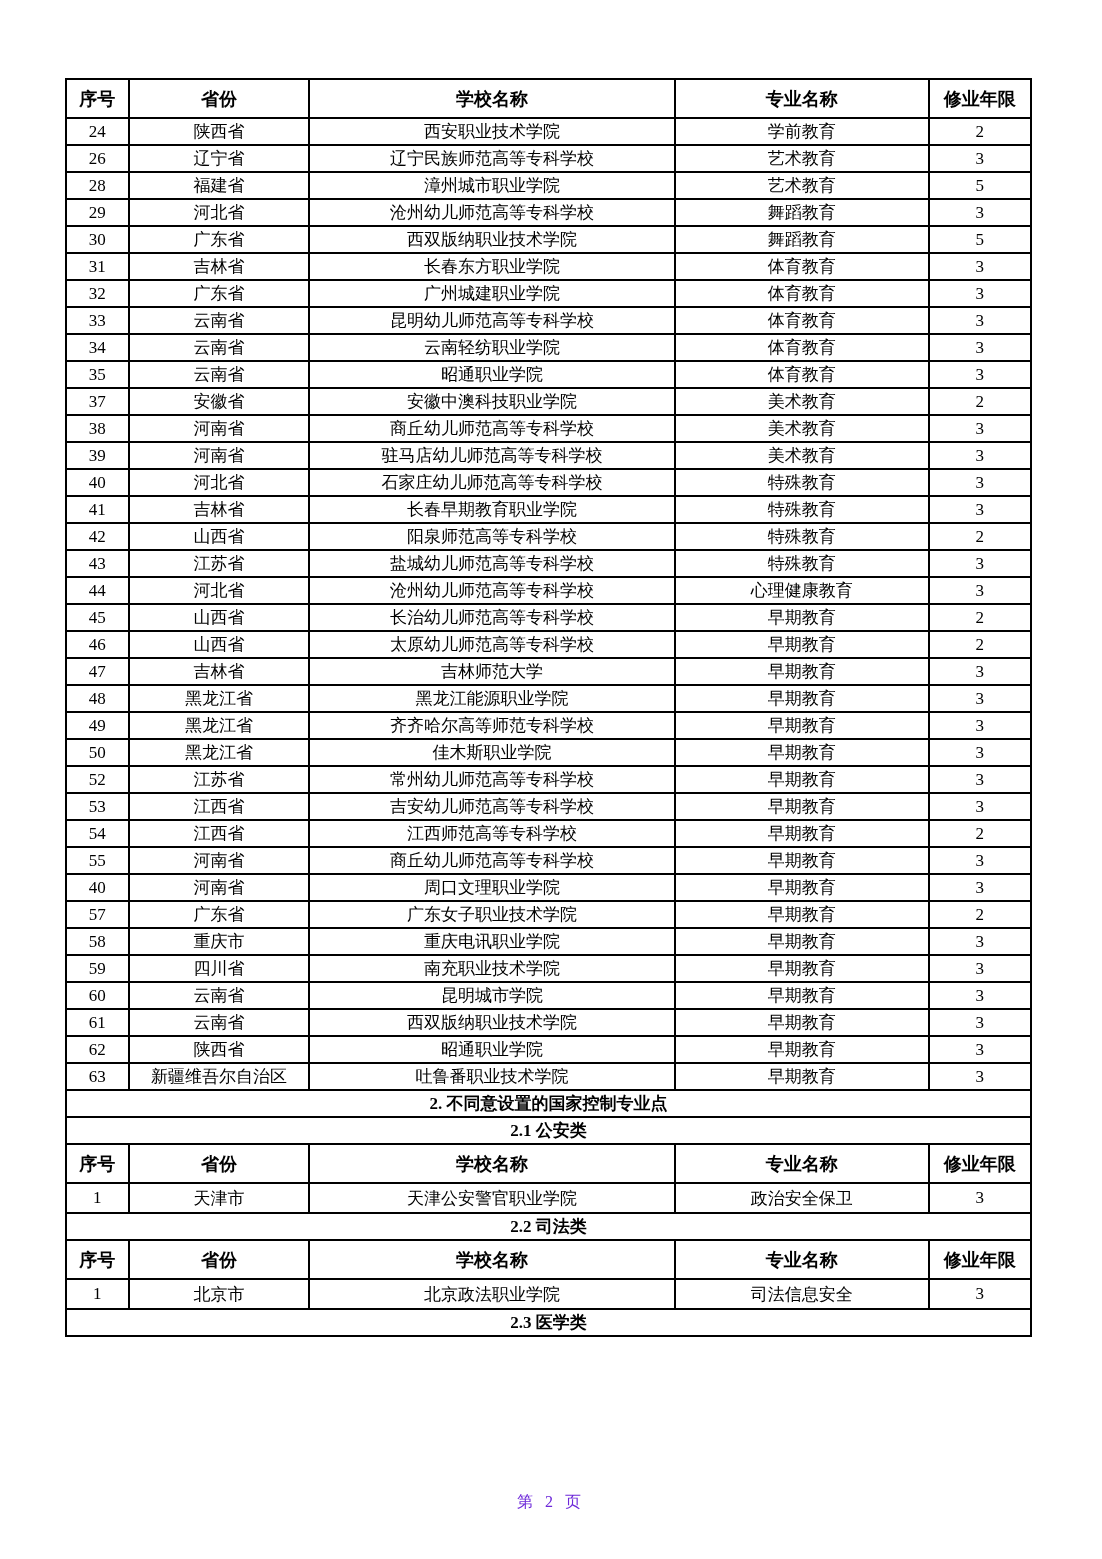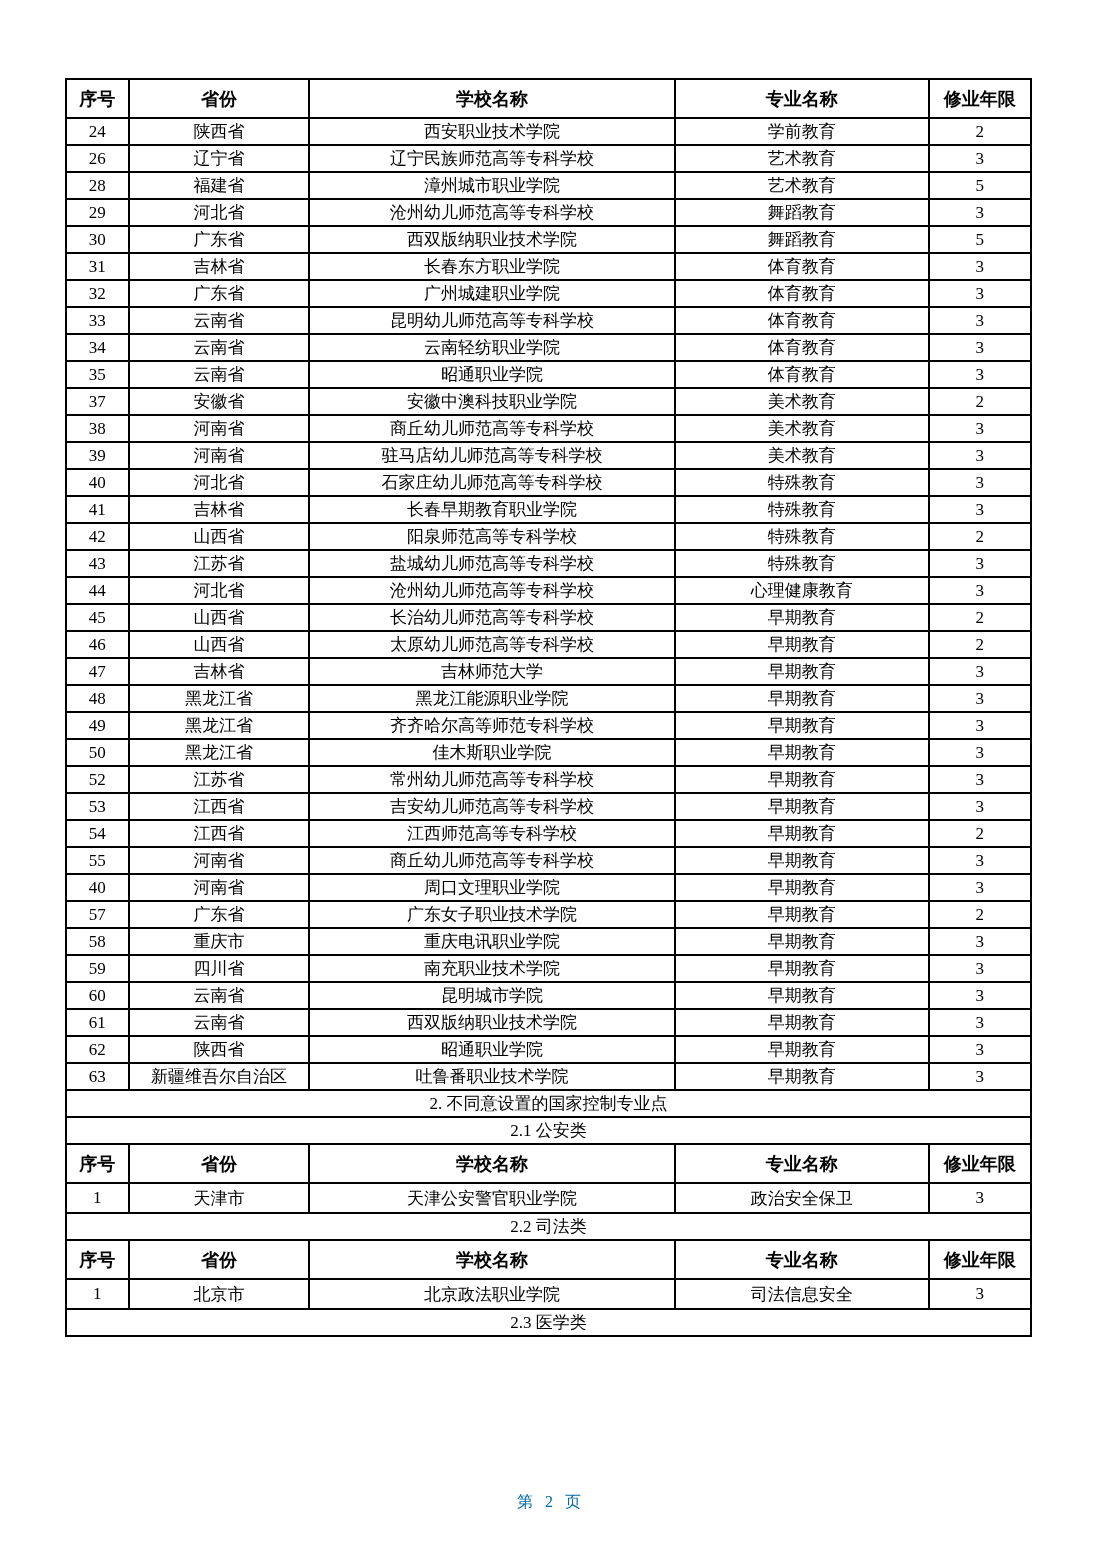--- a/index.html
+++ b/index.html
@@ -48,36 +48,36 @@
     font-size: 17px;
     text-align: center;
     height: 22px;
     padding: 1px 2px;
   }
   
   tbody.sub-rows td { height: 26px; }
   
   td.heading-cell {
     font-family: "Liberation Sans", "DejaVu Sans", sans-serif;
-    font-weight: normal;
+    font-weight: bold;
     text-align: left;
     padding: 0 0 0 6px;
   }
   td.heading-main   { font-size: 20px; height: 30px; }
   td.heading-sub    { font-size: 20px; height: 42px; }
   .footer {
     position: absolute;
     left: 0;
     top: 1492px;
     width: 1102px;
     text-align: center;
     font-family: "Liberation Serif", "DejaVu Serif", serif;
     font-size: 16px;
     letter-spacing: 4px;
-    color: #0369a1;
+    color: #6d28d9;
   }
 </style>
 </head>
 <body>
 
 <div class="page">
   <div class="content">
     <table class="doc-table">
       <colgroup>
         <col style="width:6.5%">

